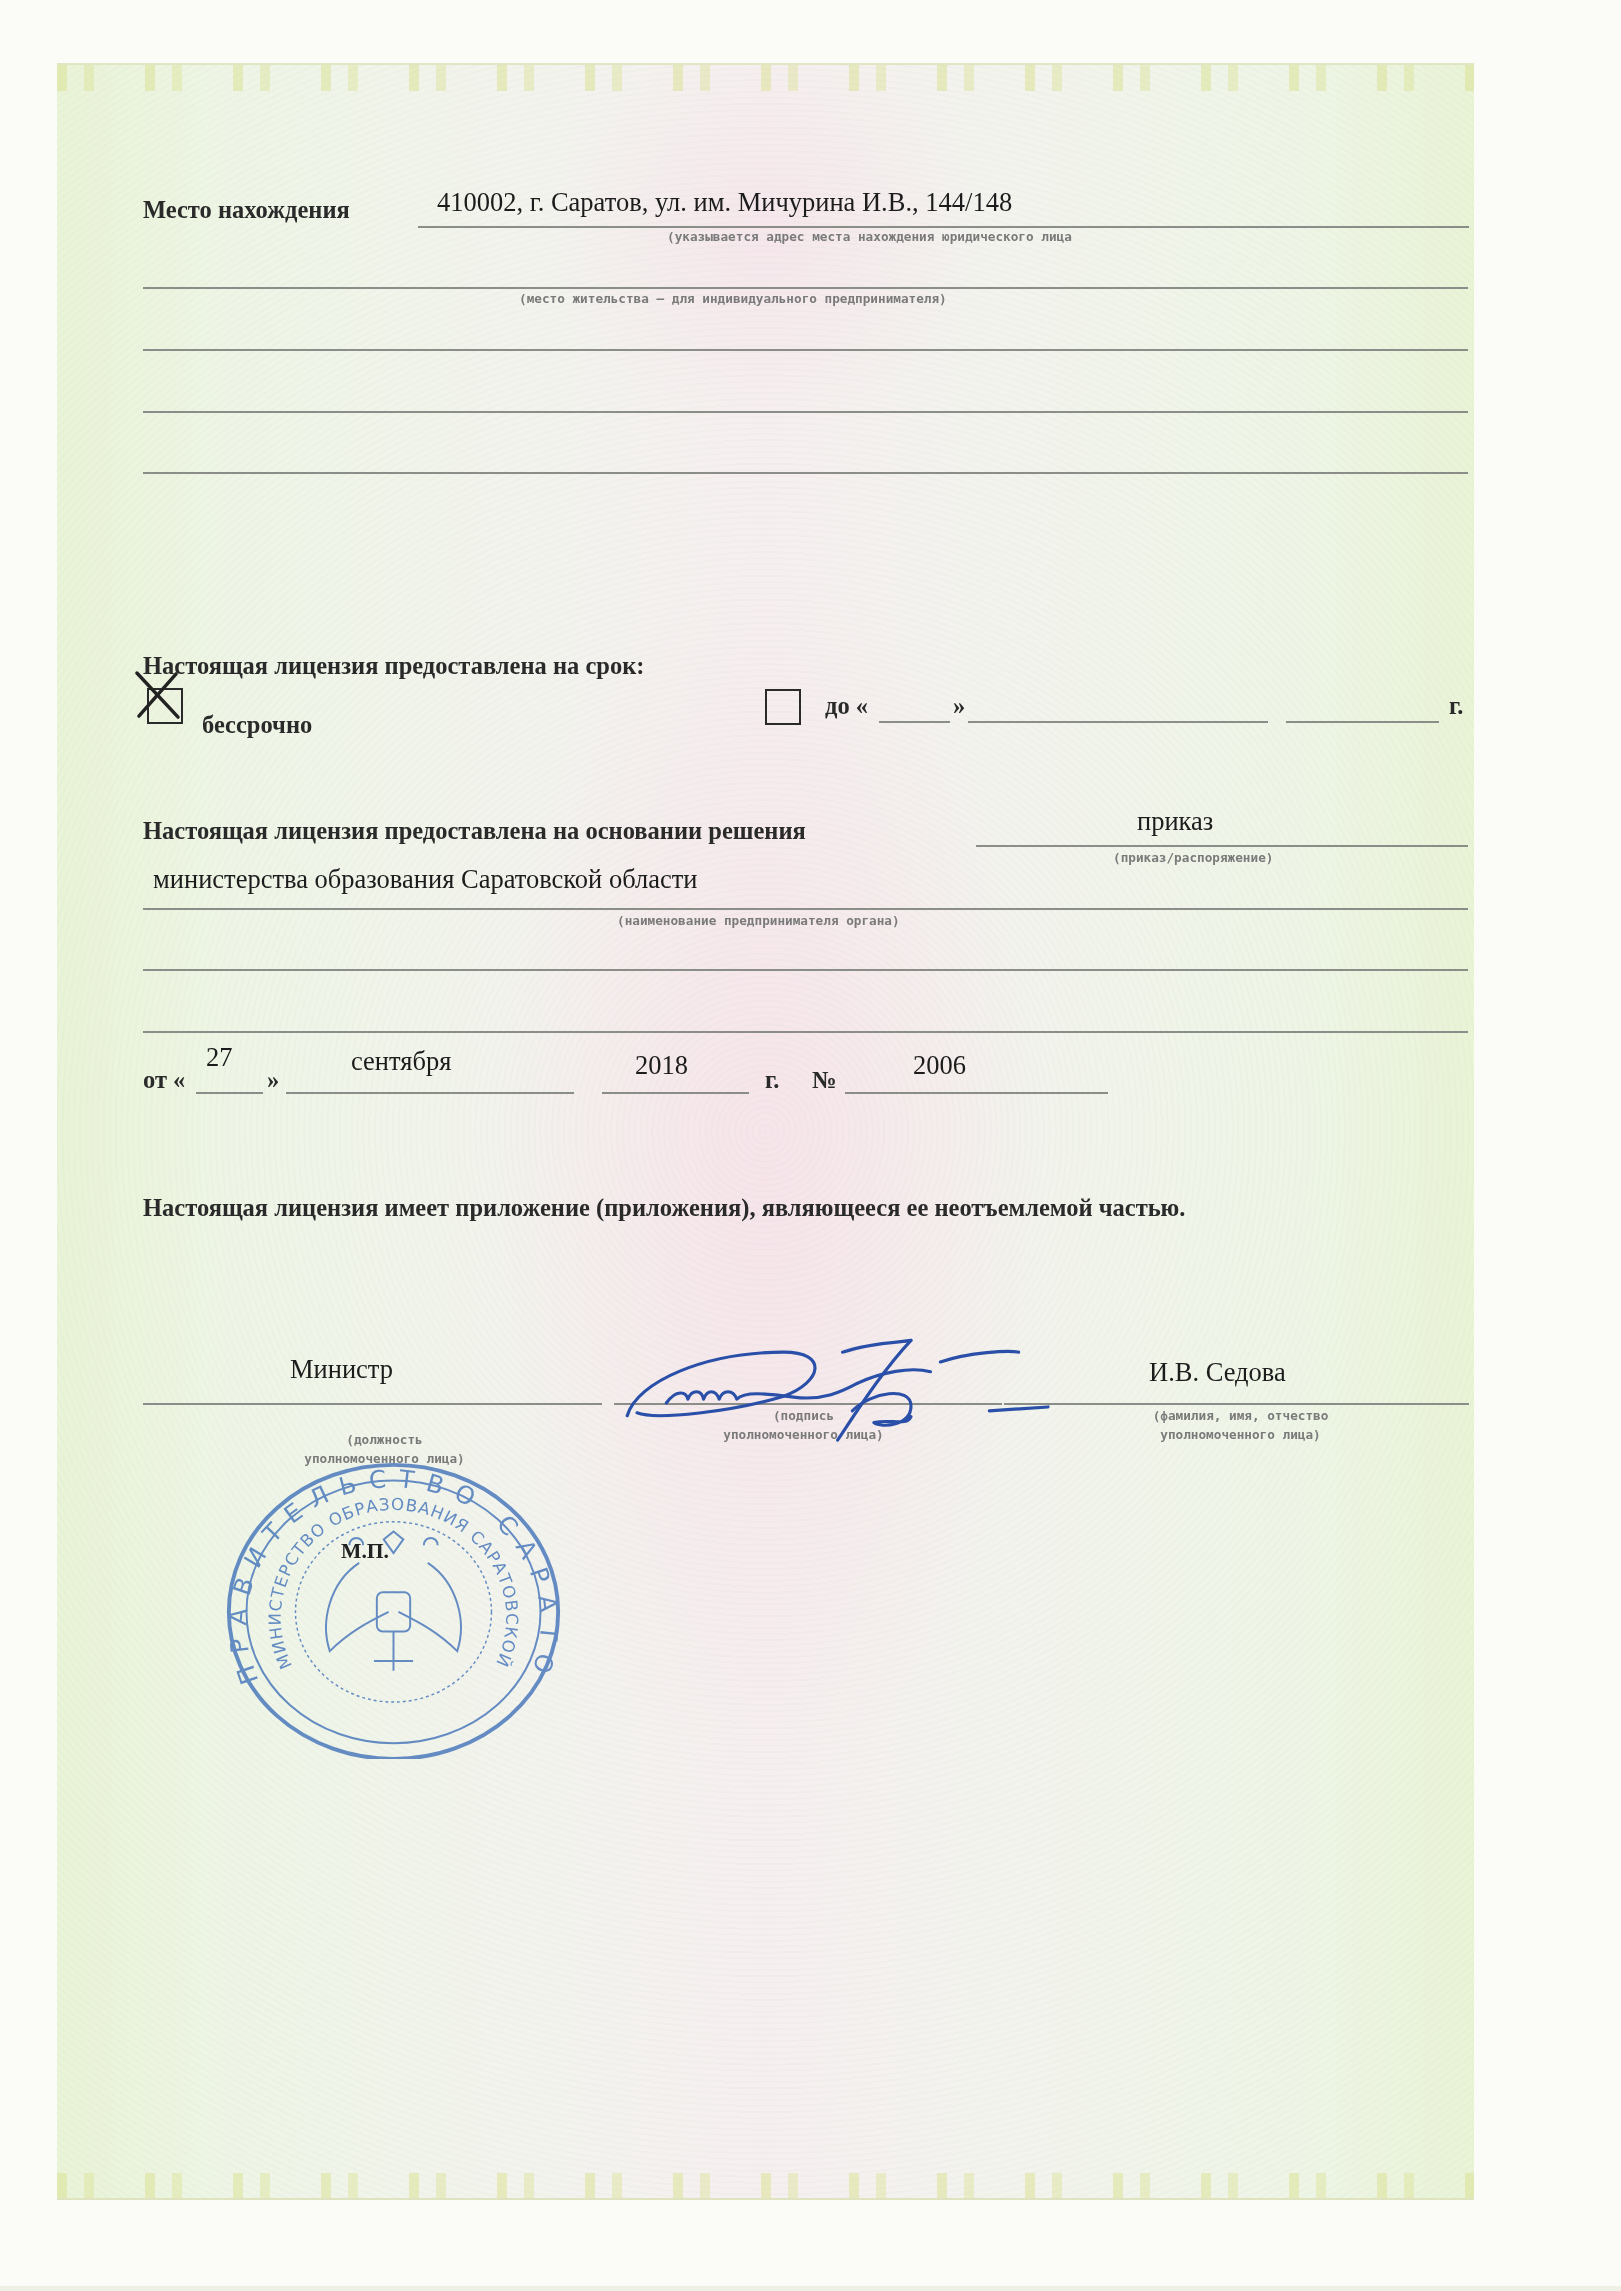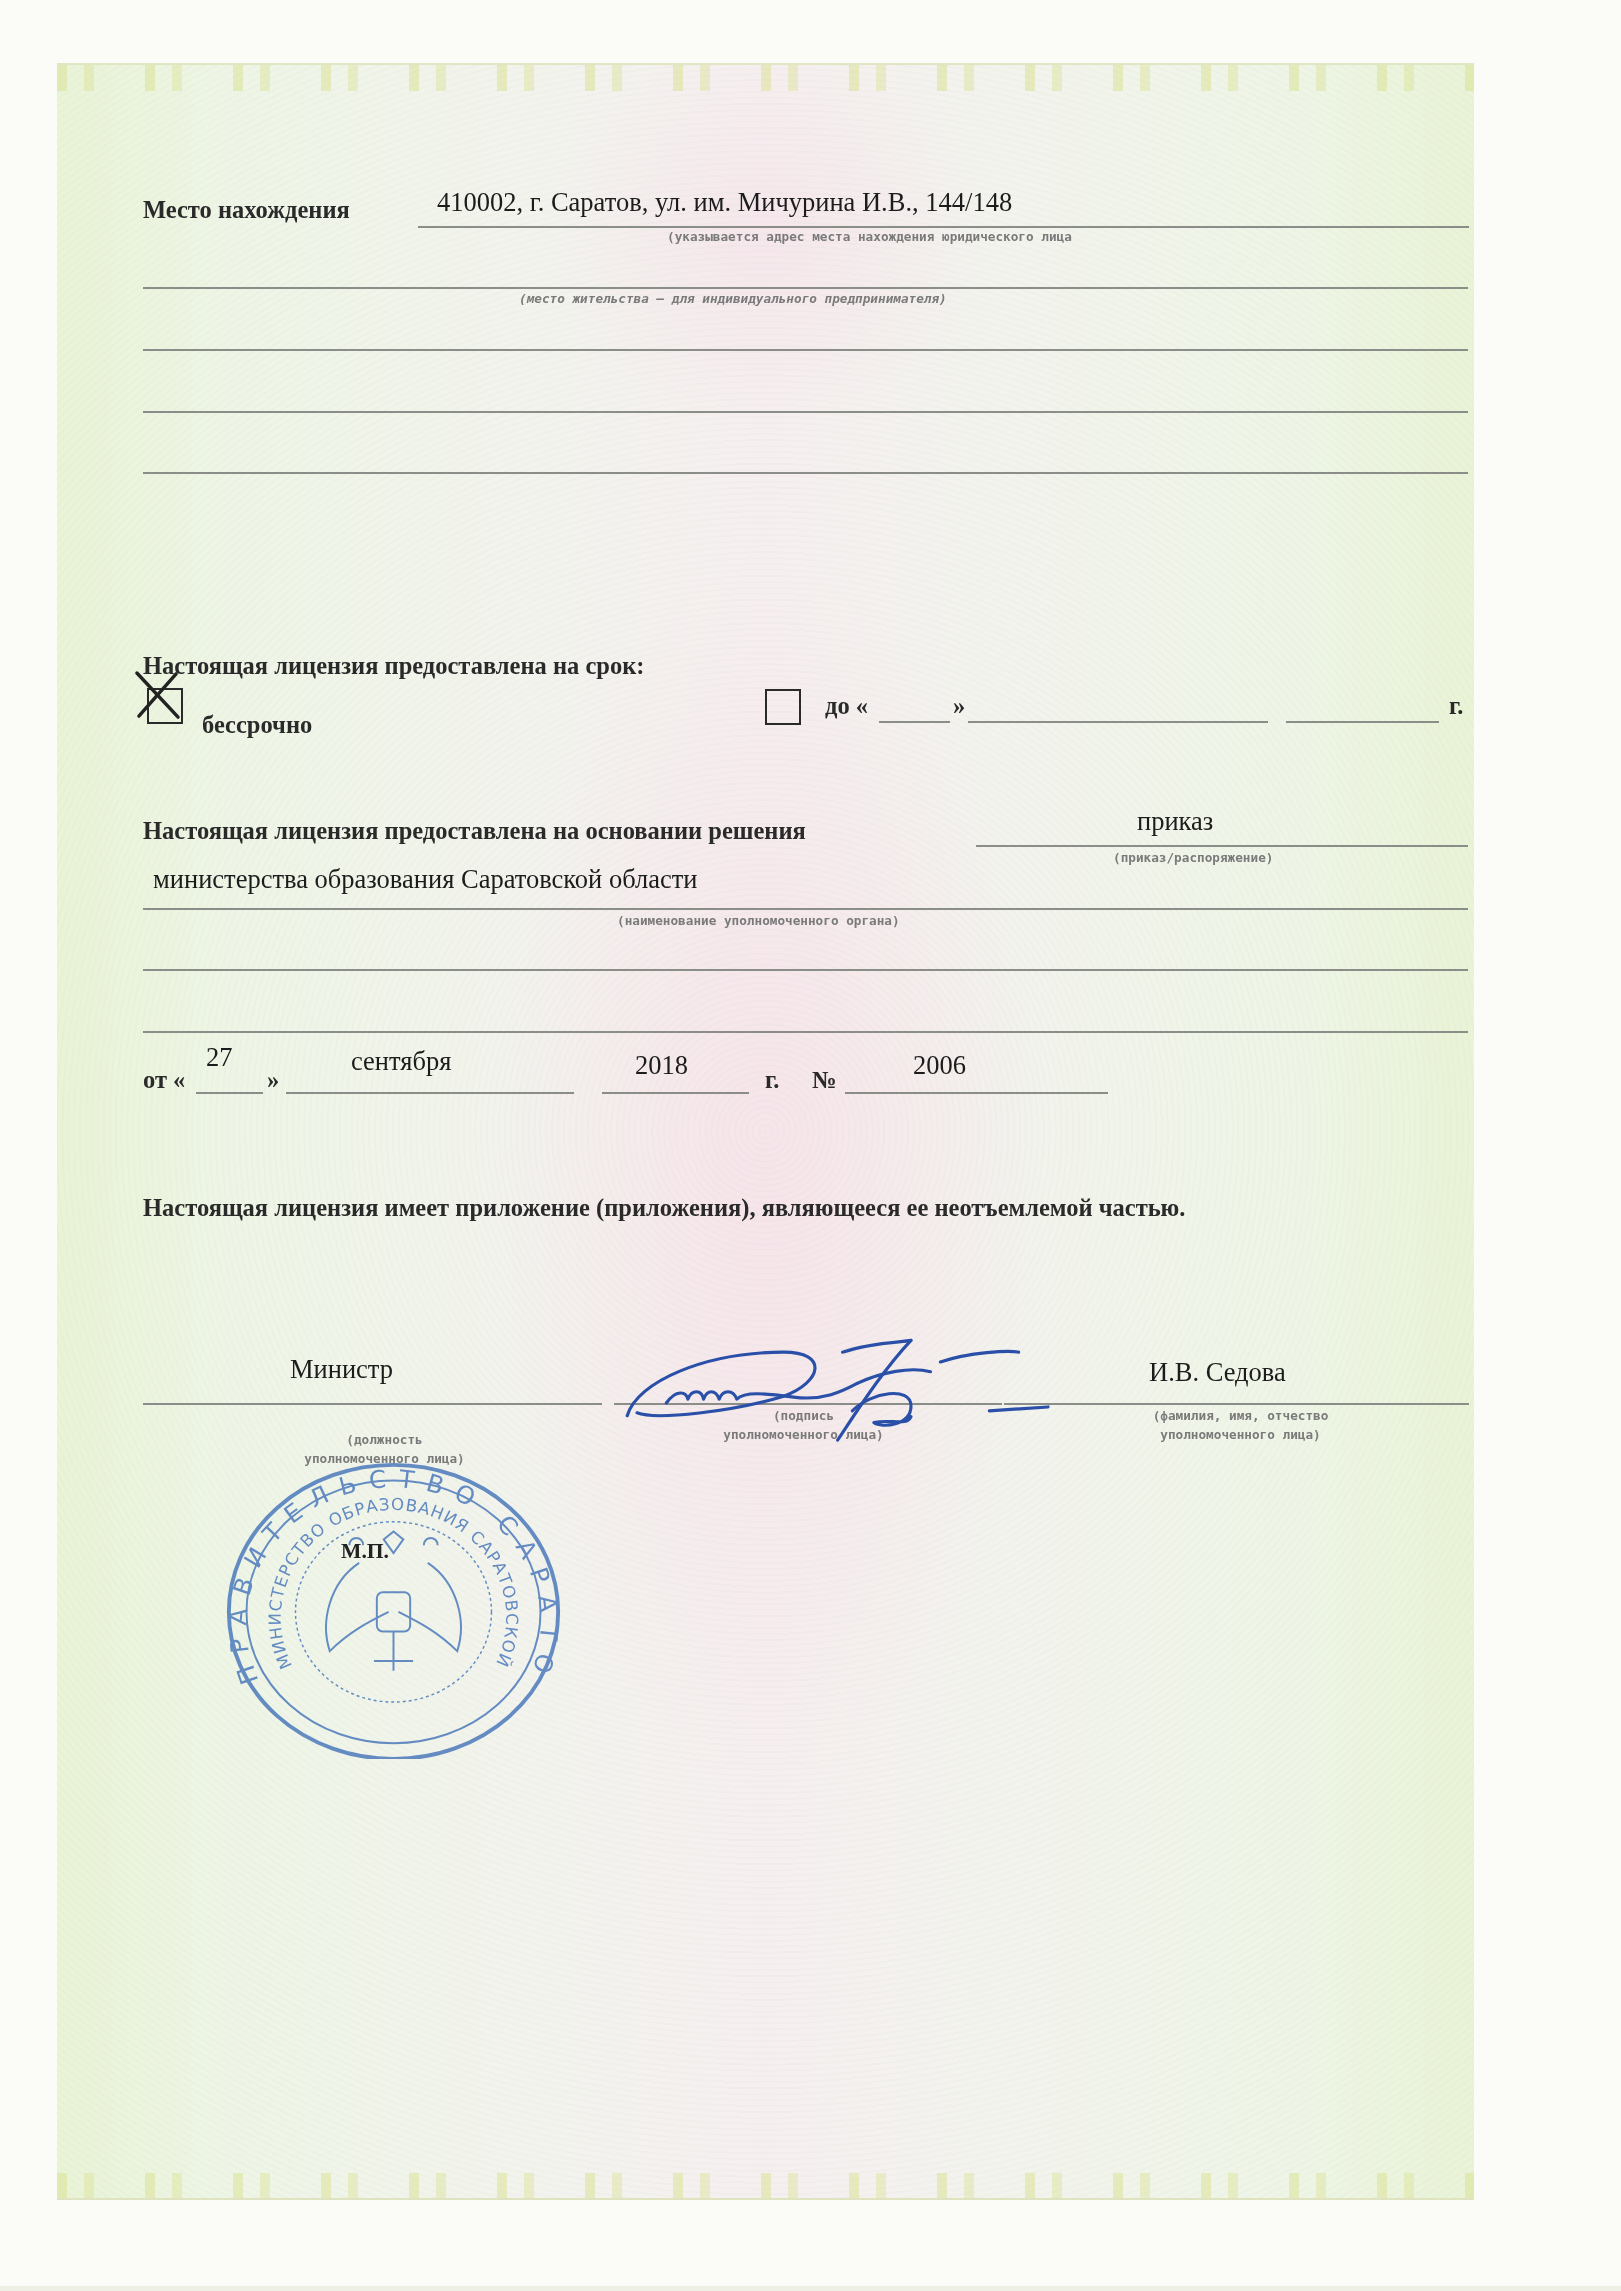--- a/index.html
+++ b/index.html
@@ -50,21 +50,21 @@
 <div class="sheet">
   <div class="guilloche"></div>
 </div>
 <div class="bottom-strip"></div>
 
 <div class="label" style="left:143px; top:196px;">Место нахождения</div>
 <div class="value" style="left:437px; top:187px;">410002, г. Саратов, ул. им. Мичурина И.В., 144/148</div>
 <div class="line" style="left:418px; top:226px; width:1051px;"></div>
 <div class="hint" style="left:667px; top:228px;">(указывается адрес места нахождения юридического лица</div>
 <div class="line" style="left:143px; top:287px; width:1325px;"></div>
-<div class="hint" style="left:519px; top:290px;font-style:italic;">(место жительства – для индивидуального предпринимателя)</div>
+<div class="hint" style="left:519px; top:290px;">(место жительства – для индивидуального предпринимателя)</div>
 <div class="line" style="left:143px; top:349px; width:1325px;"></div>
 <div class="line" style="left:143px; top:411px; width:1325px;"></div>
 <div class="line" style="left:143px; top:472px; width:1325px;"></div>
 
 <div class="label" style="left:143px; top:652px;">Настоящая лицензия предоставлена на срок:</div>
 
 <div class="checkbox" style="left:147px; top:688px;"></div>
 <svg class="cross" style="left:133px; top:670px;" width="49" height="51" viewBox="0 0 50 52">
   <line x1="4" y1="3" x2="46" y2="48" stroke="#222" stroke-width="3.5" stroke-linecap="round"></line>
   <line x1="44" y1="4" x2="6" y2="47" stroke="#222" stroke-width="3.5" stroke-linecap="round"></line>
@@ -78,21 +78,21 @@
 <div class="line" style="left:968px; top:721px; width:300px;"></div>
 <div class="line" style="left:1286px; top:721px; width:153px;"></div>
 <div class="label" style="left:1449px; top:692px;">г.</div>
 
 <div class="label" style="left:143px; top:817px;">Настоящая лицензия предоставлена на основании решения</div>
 <div class="value" style="left:1137px; top:806px;">приказ</div>
 <div class="line" style="left:976px; top:845px; width:492px;"></div>
 <div class="hint" style="left:1113px; top:849px;">(приказ/распоряжение)</div>
 <div class="value" style="left:153px; top:864px;">министерства образования Саратовской области</div>
 <div class="line" style="left:143px; top:908px; width:1325px;"></div>
-<div class="hint" style="left:617px; top:912px;">(наименование уполномоченного органа)</div>
+<div class="hint" style="left:617px; top:912px;">(наименование предпринимателя органа)</div>
 <div class="line" style="left:143px; top:969px; width:1325px;"></div>
 <div class="line" style="left:143px; top:1031px; width:1325px;"></div>
 
 <div class="label" style="left:143px; top:1066px;">от «</div>
 <div class="value" style="left:206px; top:1042px;">27</div>
 <div class="line" style="left:196px; top:1092px; width:67px;"></div>
 <div class="label" style="left:267px; top:1066px;">»</div>
 <div class="value" style="left:351px; top:1046px;">сентября</div>
 <div class="line" style="left:286px; top:1092px; width:288px;"></div>
 <div class="value" style="left:635px; top:1050px;">2018</div>

